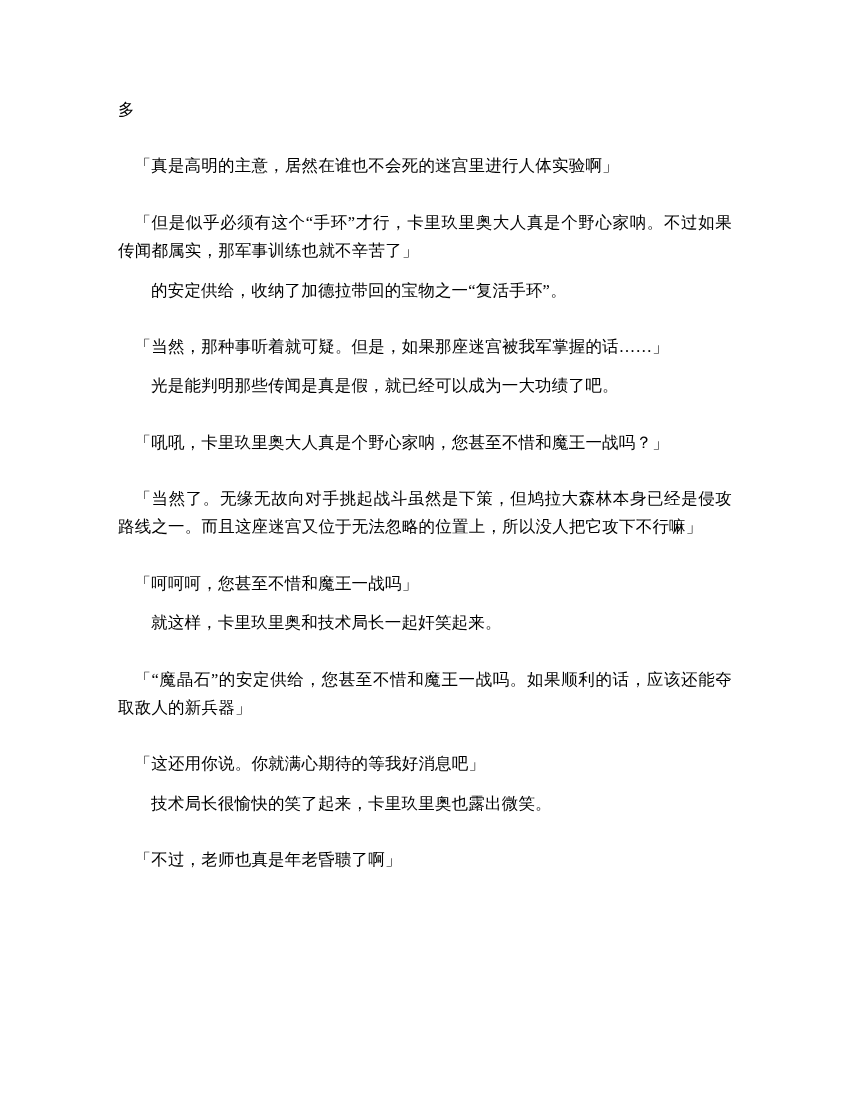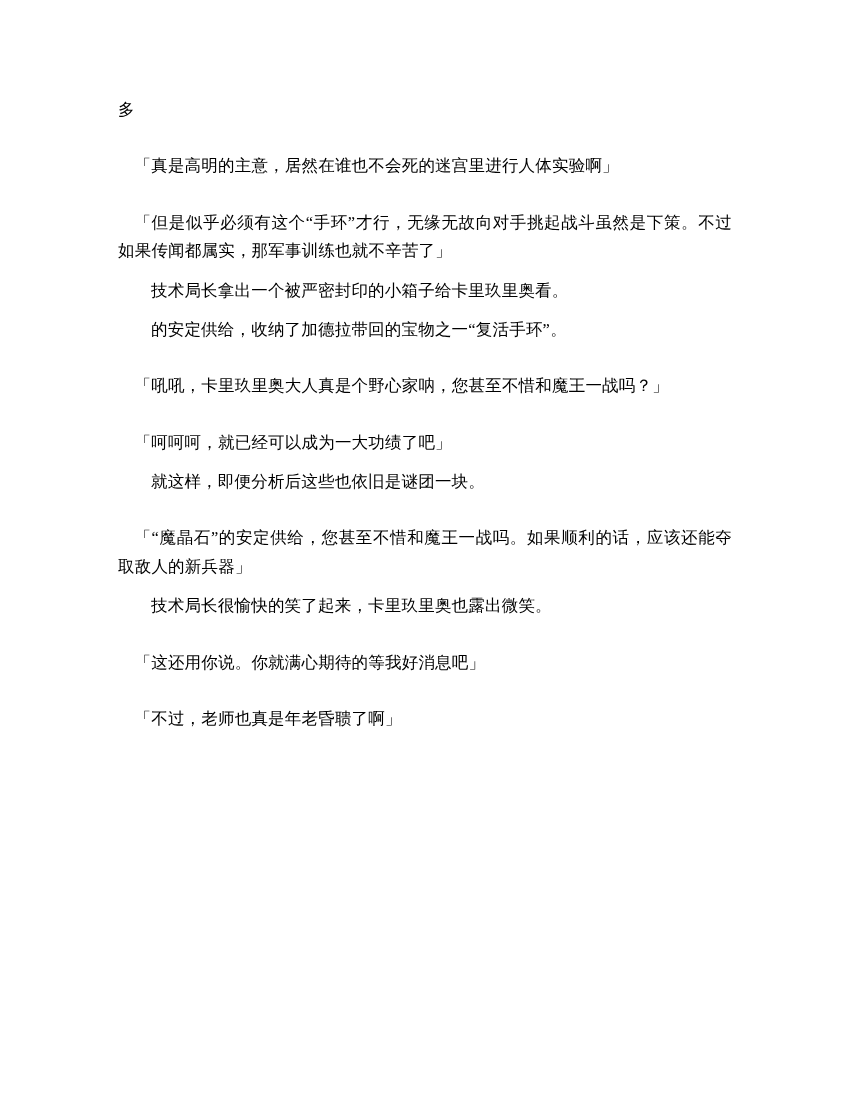--- a/index.html
+++ b/index.html
@@ -39,24 +39,26 @@
     margin-top: 28px;
   }
 </style>
 </head>
 <body>
 
 <div class="page">
   <div class="doc-body">
     <p class="para noindent">多</p>
     <p class="para quote">「真是高明的主意，居然在谁也不会死的迷宫里进行人体实验啊」</p>
-    <p class="para quote">「但是似乎必须有这个“手环”才行，无缘无故向对手挑起战斗虽然是下策。不过如果传闻都属实，那军事训练也就不辛苦了」</p>
-    <p class="para">技术局长拿出一个被严密封印的小箱子给卡里玖里奥看。</p>
+    <p class="para quote">「但是似乎必须有这个“手环”才行，卡里玖里奥大人真是个野心家呐。不过如果传闻都属实，那军事训练也就不辛苦了」</p>
     <p class="para">的安定供给，收纳了加德拉带回的宝物之一“复活手环”。</p>
+    <p class="para quote">「当然，那种事听着就可疑。但是，如果那座迷宫被我军掌握的话……」</p>
+    <p class="para">光是能判明那些传闻是真是假，就已经可以成为一大功绩了吧。</p>
     <p class="para quote">「吼吼，卡里玖里奥大人真是个野心家呐，您甚至不惜和魔王一战吗？」</p>
-    <p class="para quote">「呵呵呵，就已经可以成为一大功绩了吧」</p>
-    <p class="para">就这样，即便分析后这些也依旧是谜团一块。</p>
+    <p class="para quote">「当然了。无缘无故向对手挑起战斗虽然是下策，但鸠拉大森林本身已经是侵攻路线之一。而且这座迷宫又位于无法忽略的位置上，所以没人把它攻下不行嘛」</p>
+    <p class="para quote">「呵呵呵，您甚至不惜和魔王一战吗」</p>
+    <p class="para">就这样，卡里玖里奥和技术局长一起奸笑起来。</p>
     <p class="para quote">「“魔晶石”的安定供给，您甚至不惜和魔王一战吗。如果顺利的话，应该还能夺取敌人的新兵器」</p>
+    <p class="para quote">「这还用你说。你就满心期待的等我好消息吧」</p>
     <p class="para">技术局长很愉快的笑了起来，卡里玖里奥也露出微笑。</p>
-    <p class="para quote">「这还用你说。你就满心期待的等我好消息吧」</p>
     <p class="para quote">「不过，老师也真是年老昏聩了啊」</p>
   </div>
 </div>
 
 </body></html>

